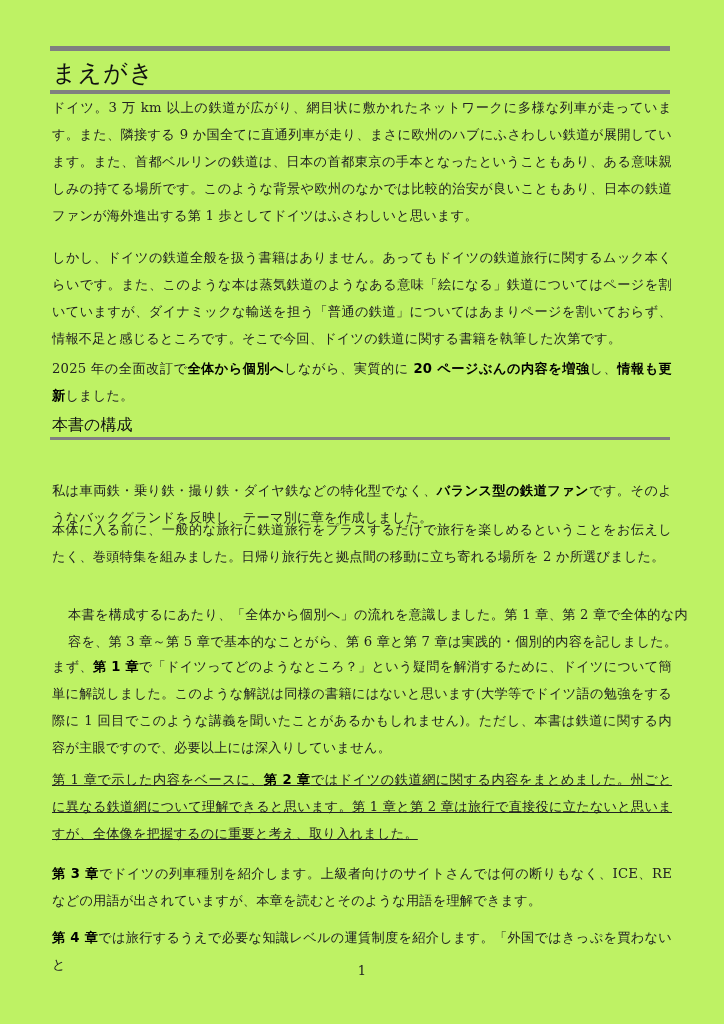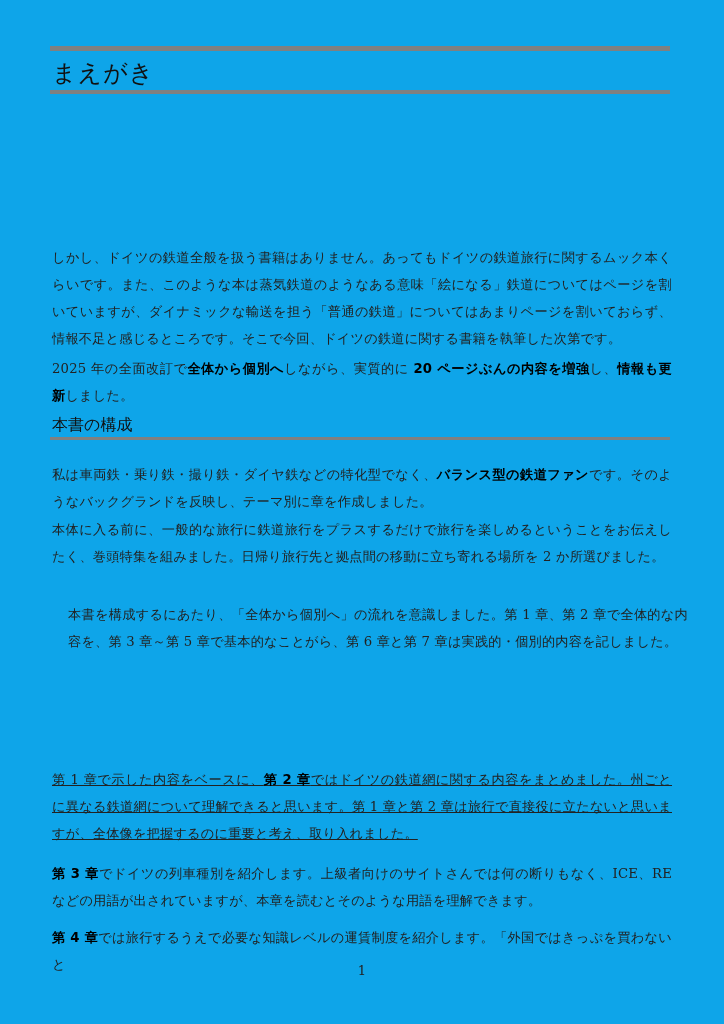--- a/index.html
+++ b/index.html
@@ -1,17 +1,17 @@
 <!DOCTYPE html>
 <html><head>
 <meta charset="utf-8">
 <style>
   html, body { margin: 0; padding: 0; background: #ffffff; }
   body { width: 724px; height: 1024px; position: relative; overflow: hidden; }
-  .page { position: absolute; left: 0; top: 0; width: 724px; height: 1024px; background: #0ea5e9; }
+  .page { position: absolute; left: 0; top: 0; width: 724px; height: 1024px; background: #bef264; }
   .rule { position: absolute; left: 50px; width: 620px; background: #808080; }
   .title {
     position: absolute; left: 52px; top: 58px;
     font-family: "DejaVu Sans", sans-serif; font-size: 24px; color: #111;
     letter-spacing: 1px; line-height: 30px;
   }
   .body-text {
     position: absolute; left: 52px; width: 620px;
     font-family: "DejaVu Serif", serif; font-size: 13.2px; line-height: 27px;
     color: #222; text-align: justify; letter-spacing: 0.2px;
@@ -27,27 +27,29 @@
   }
 </style>
 </head>
 <body>
 
 <div class="page">
   <div class="rule" style="top:46px;height:5px;"></div>
   <div class="title">まえがき</div>
   <div class="rule" style="top:90px;height:4px;"></div>
 
+  <p class="body-text" style="top:94px;margin:0;">ドイツ。3 万 km 以上の鉄道が広がり、網目状に敷かれたネットワークに多様な列車が走っています。また、隣接する 9 か国全てに直通列車が走り、まさに欧州のハブにふさわしい鉄道が展開しています。また、首都ベルリンの鉄道は、日本の首都東京の手本となったということもあり、ある意味親しみの持てる場所です。このような背景や欧州のなかでは比較的治安が良いこともあり、日本の鉄道ファンが海外進出する第 1 歩としてドイツはふさわしいと思います。</p>
   <p class="body-text" style="top:244px;margin:0;">しかし、ドイツの鉄道全般を扱う書籍はありません。あってもドイツの鉄道旅行に関するムック本くらいです。また、このような本は蒸気鉄道のようなある意味「絵になる」鉄道についてはページを割いていますが、ダイナミックな輸送を担う「普通の鉄道」についてはあまりページを割いておらず、情報不足と感じるところです。そこで今回、ドイツの鉄道に関する書籍を執筆した次第です。</p>
   <p class="body-text" style="top:355px;margin:0;"><span>2025 年の全面改訂で</span><b>全体から個別へ</b><span>しながら、実質的に </span><b>20 ページぶんの内容を増強</b><span>し、</span><b>情報も更新</b><span>しました。</span></p>
 
   <div class="section-head">本書の構成</div>
   <div class="rule" style="top:437px;height:3px;"></div>
 
-  <p class="body-text" style="top:461px;margin:0;"><span>私は車両鉄・乗り鉄・撮り鉄・ダイヤ鉄などの特化型でなく、</span><b>バランス型の鉄道ファン</b><span>です。そのようなバックグランドを反映し、テーマ別に章を作成しました。</span></p>
+  <p class="body-text" style="top:477px;margin:0;"><span>私は車両鉄・乗り鉄・撮り鉄・ダイヤ鉄などの特化型でなく、</span><b>バランス型の鉄道ファン</b><span>です。そのようなバックグランドを反映し、テーマ別に章を作成しました。</span></p>
   <p class="body-text" style="top:516px;margin:0;">本体に入る前に、一般的な旅行に鉄道旅行をプラスするだけで旅行を楽しめるということをお伝えしたく、巻頭特集を組みました。日帰り旅行先と拠点間の移動に立ち寄れる場所を 2 か所選びました。</p>
   <p class="body-text" style="top:585px;margin:16px;">本書を構成するにあたり、「全体から個別へ」の流れを意識しました。第 1 章、第 2 章で全体的な内容を、第 3 章～第 5 章で基本的なことがら、第 6 章と第 7 章は実践的・個別的内容を記しました。</p>
+  <p class="body-text" style="top:653px;margin:0;"><span>まず、</span><b>第 1 章</b><span>で「ドイツってどのようなところ？」という疑問を解消するために、ドイツについて簡単に解説しました。このような解説は同様の書籍にはないと思います(大学等でドイツ語の勉強をする際に 1 回目でこのような講義を聞いたことがあるかもしれません)。ただし、本書は鉄道に関する内容が主眼ですので、必要以上には深入りしていません。</span></p>
   <p class="body-text" style="top:766px;margin:0;text-decoration:underline;"><span>第 1 章で示した内容をベースに、</span><b>第 2 章</b><span>ではドイツの鉄道網に関する内容をまとめました。州ごとに異なる鉄道網について理解できると思います。第 1 章と第 2 章は旅行で直接役に立たないと思いますが、全体像を把握するのに重要と考え、取り入れました。</span></p>
   <p class="body-text" style="top:860px;margin:0;"><b>第 3 章</b><span>でドイツの列車種別を紹介します。上級者向けのサイトさんでは何の断りもなく、ICE、RE などの用語が出されていますが、本章を読むとそのような用語を理解できます。</span></p>
   <p class="body-text" style="top:924px;margin:0;"><b>第 4 章</b><span>では旅行するうえで必要な知識レベルの運賃制度を紹介します。「外国ではきっぷを買わないと</span></p>
 
   <div class="page-number">1</div>
 </div>
 
 </body></html>

